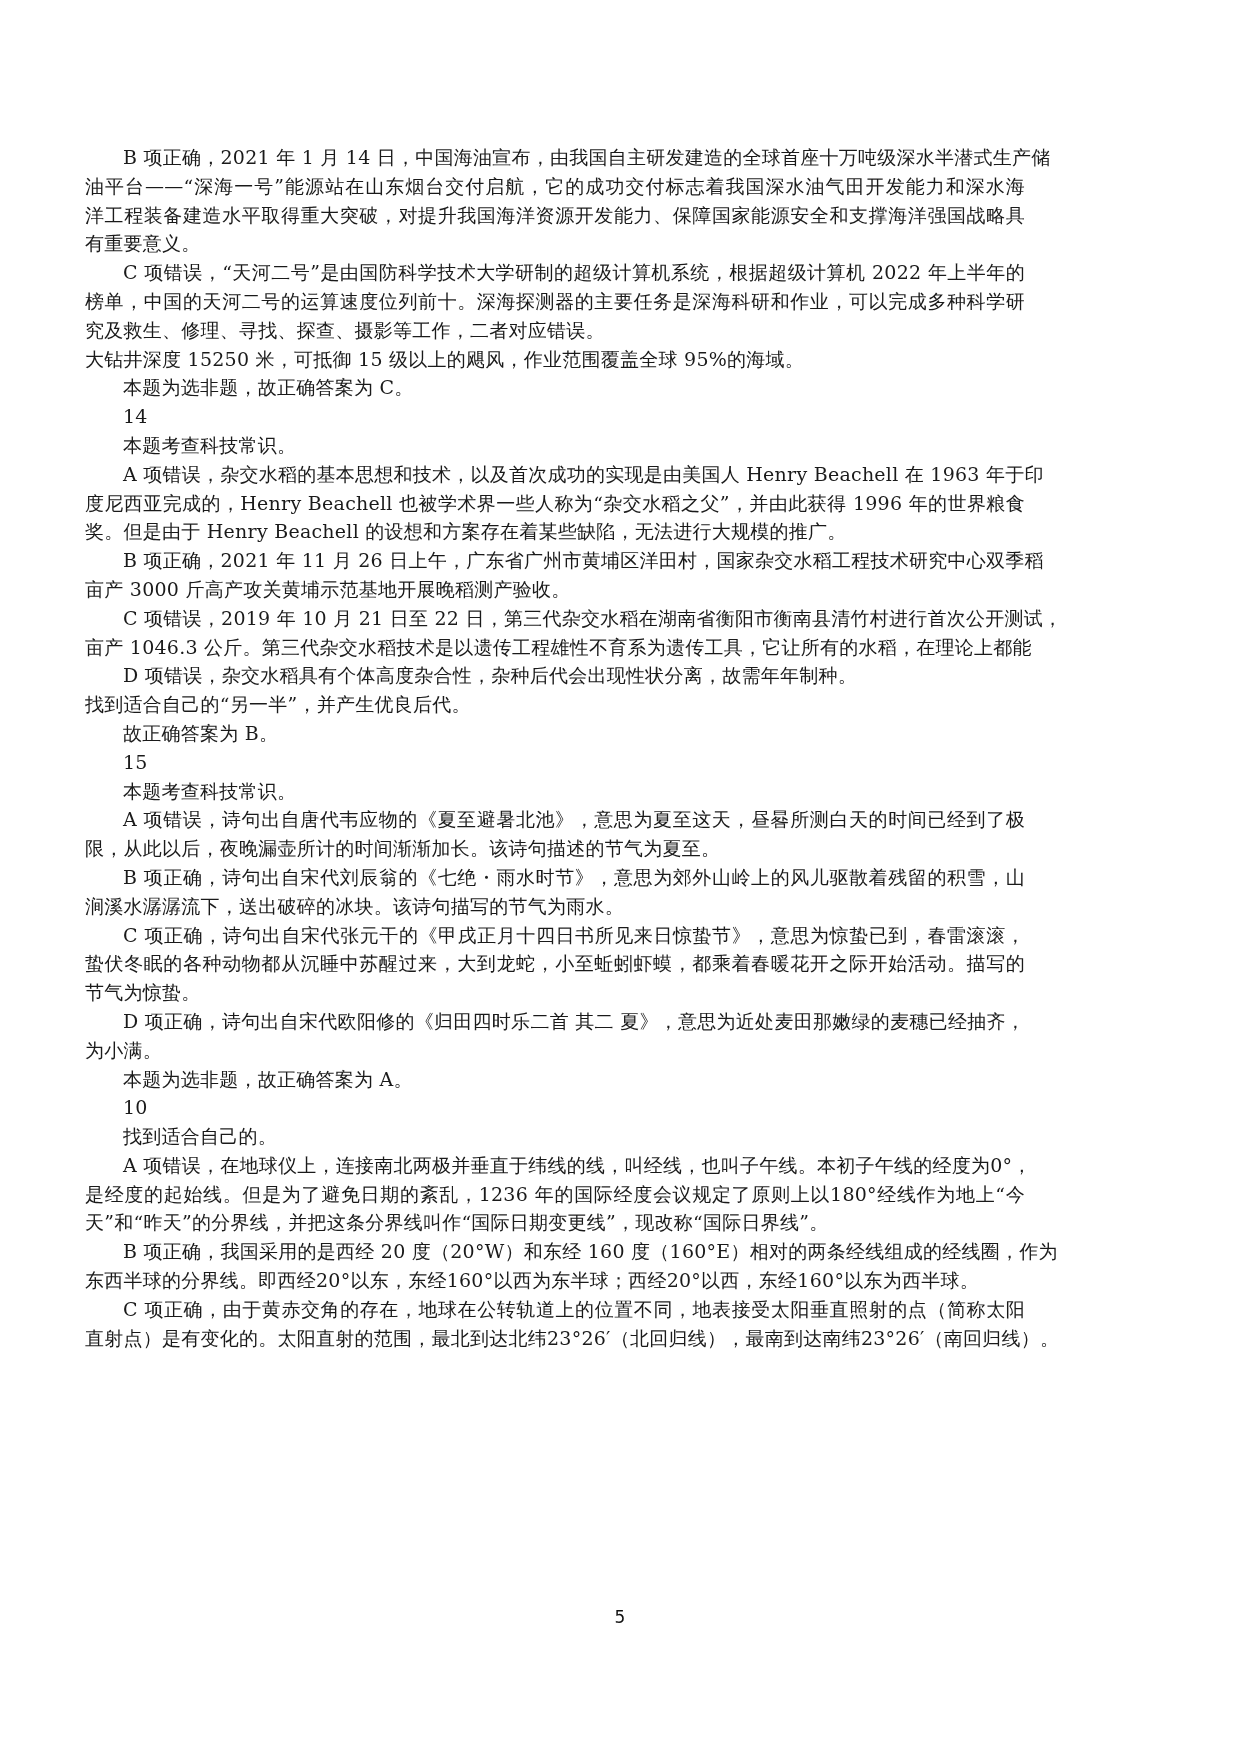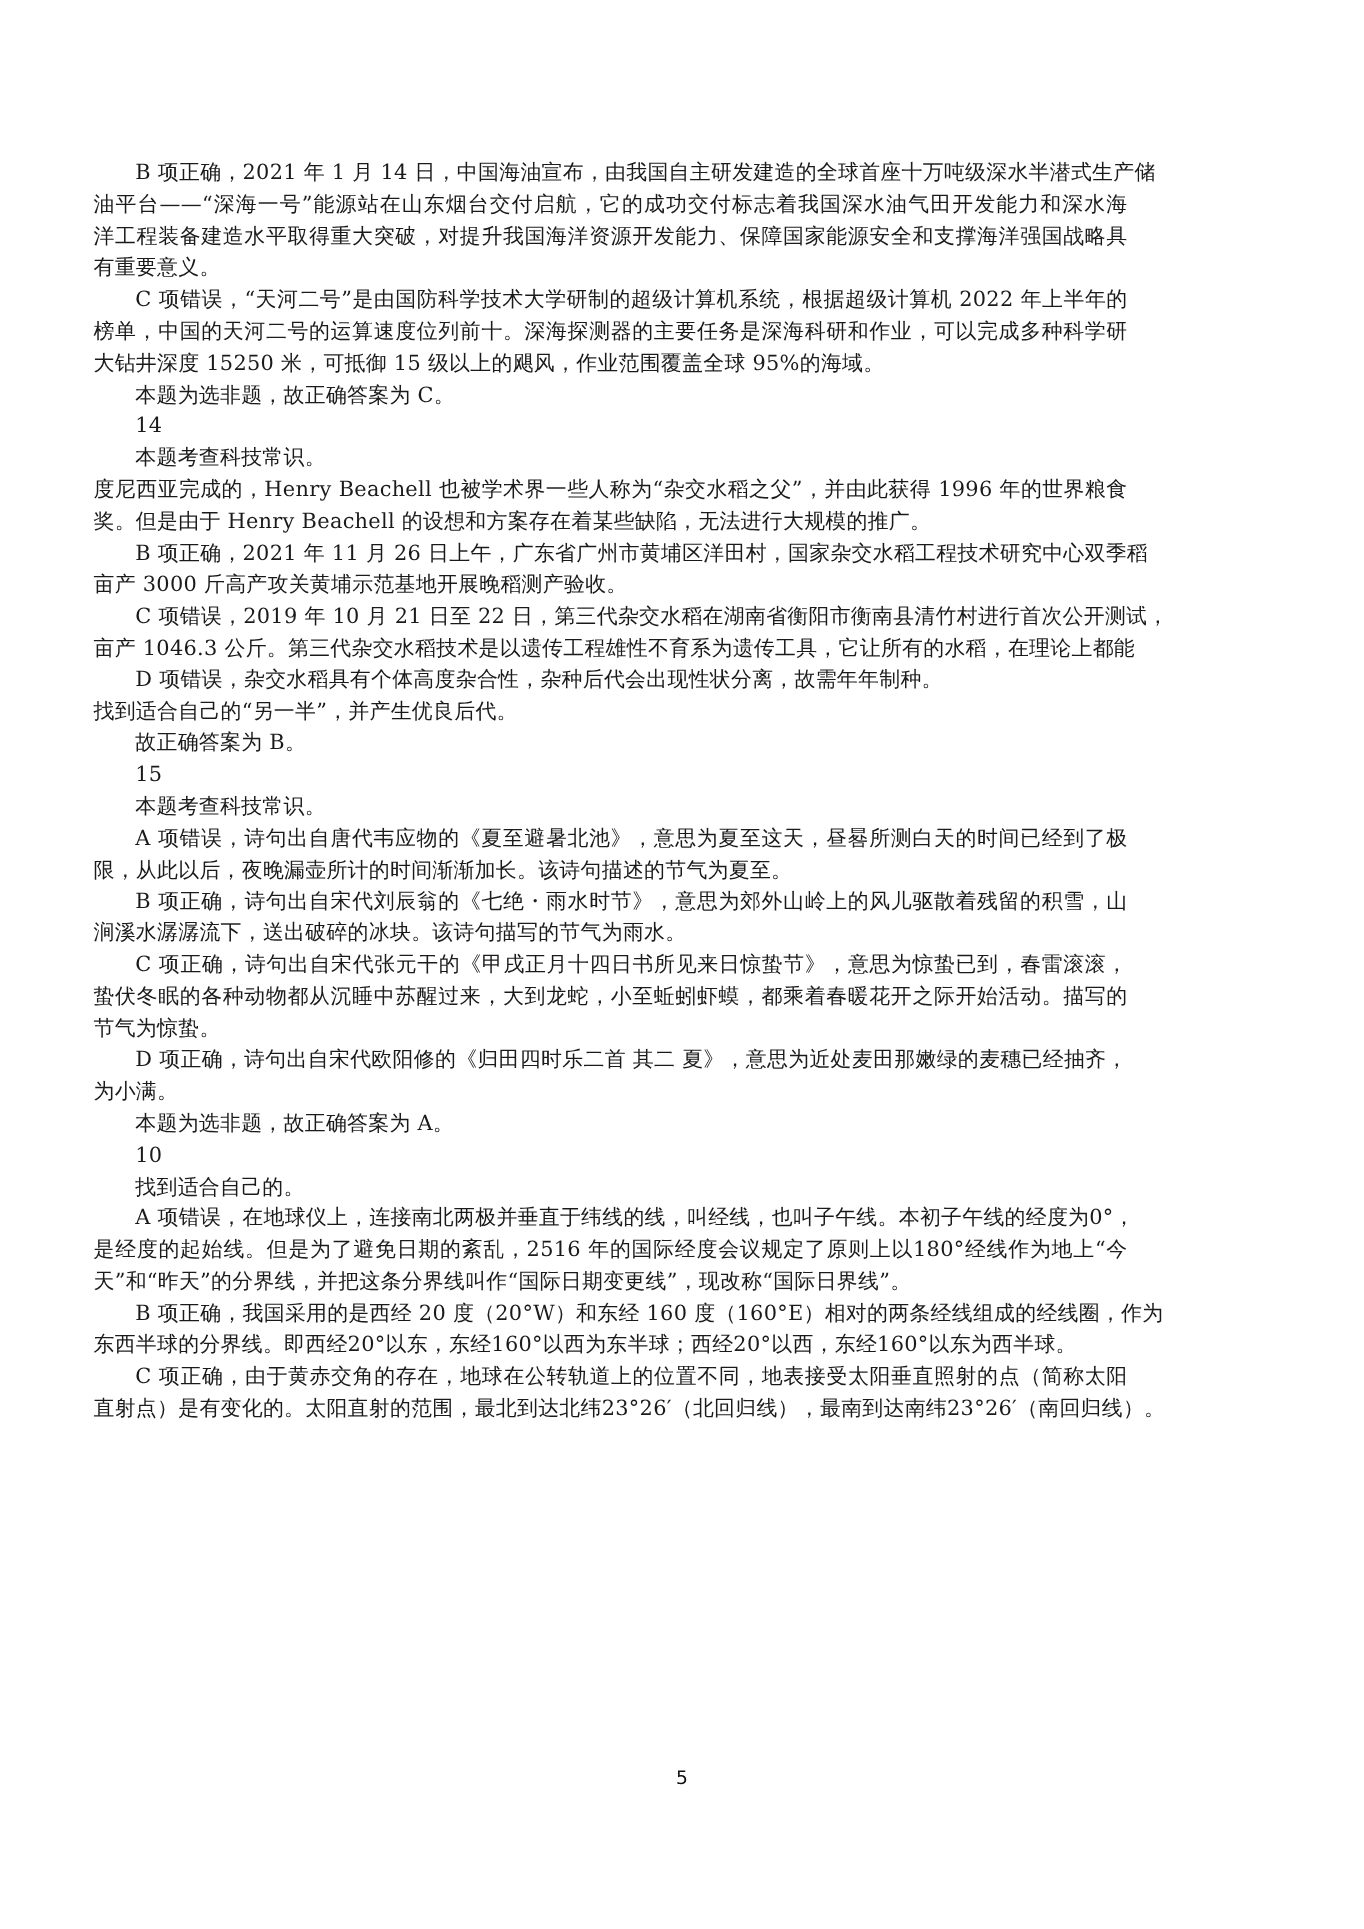--- a/index.html
+++ b/index.html
@@ -23,24 +23,26 @@
 <body>
 
 <div class="page">
   <div class="content" id="content">
       <div class="line indent">B 项正确，2021 年 1 月 14 日，中国海油宣布，由我国自主研发建造的全球首座十万吨级深水半潜式生产储</div>
       <div class="line">油平台——“深海一号”能源站在山东烟台交付启航，它的成功交付标志着我国深水油气田开发能力和深水海</div>
       <div class="line">洋工程装备建造水平取得重大突破，对提升我国海洋资源开发能力、保障国家能源安全和支撑海洋强国战略具</div>
       <div class="line last">有重要意义。</div>
       <div class="line indent">C 项错误，“天河二号”是由国防科学技术大学研制的超级计算机系统，根据超级计算机 2022 年上半年的</div>
       <div class="line">榜单，中国的天河二号的运算速度位列前十。深海探测器的主要任务是深海科研和作业，可以完成多种科学研</div>
+      <div class="line last">究及救生、修理、寻找、探查、摄影等工作，二者对应错误。</div>
       <div class="line last">大钻井深度 15250 米，可抵御 15 级以上的飓风，作业范围覆盖全球 95%的海域。</div>
       <div class="line indent last">本题为选非题，故正确答案为 C。</div>
       <div class="line indent last">14</div>
       <div class="line indent last">本题考查科技常识。</div>
+      <div class="line indent">A 项错误，杂交水稻的基本思想和技术，以及首次成功的实现是由美国人 Henry  Beachell 在 1963 年于印</div>
       <div class="line">度尼西亚完成的，Henry  Beachell 也被学术界一些人称为“杂交水稻之父”，并由此获得 1996 年的世界粮食</div>
       <div class="line last">奖。但是由于 Henry  Beachell 的设想和方案存在着某些缺陷，无法进行大规模的推广。</div>
       <div class="line indent">B 项正确，2021 年 11 月 26 日上午，广东省广州市黄埔区洋田村，国家杂交水稻工程技术研究中心双季稻</div>
       <div class="line last">亩产 3000 斤高产攻关黄埔示范基地开展晚稻测产验收。</div>
       <div class="line indent">C 项错误，2019 年 10 月 21 日至 22 日，第三代杂交水稻在湖南省衡阳市衡南县清竹村进行首次公开测试，</div>
       <div class="line">亩产 1046.3 公斤。第三代杂交水稻技术是以遗传工程雄性不育系为遗传工具，它让所有的水稻，在理论上都能</div>
       <div class="line indent last">D 项错误，杂交水稻具有个体高度杂合性，杂种后代会出现性状分离，故需年年制种。</div>
       <div class="line last">找到适合自己的“另一半”，并产生优良后代。</div>
       <div class="line indent last">故正确答案为 B。</div>
       <div class="line indent last">15</div>
@@ -51,21 +53,21 @@
       <div class="line last">涧溪水潺潺流下，送出破碎的冰块。该诗句描写的节气为雨水。</div>
       <div class="line indent">C 项正确，诗句出自宋代张元干的《甲戌正月十四日书所见来日惊蛰节》，意思为惊蛰已到，春雷滚滚，</div>
       <div class="line">蛰伏冬眠的各种动物都从沉睡中苏醒过来，大到龙蛇，小至蚯蚓虾蟆，都乘着春暖花开之际开始活动。描写的</div>
       <div class="line last">节气为惊蛰。</div>
       <div class="line indent">D 项正确，诗句出自宋代欧阳修的《归田四时乐二首 其二 夏》，意思为近处麦田那嫩绿的麦穗已经抽齐，</div>
       <div class="line last">为小满。</div>
       <div class="line indent last">本题为选非题，故正确答案为 A。</div>
       <div class="line indent last">10</div>
       <div class="line indent last">找到适合自己的。</div>
       <div class="line indent">A 项错误，在地球仪上，连接南北两极并垂直于纬线的线，叫经线，也叫子午线。本初子午线的经度为0°，</div>
-      <div class="line">是经度的起始线。但是为了避免日期的紊乱，2516 年的国际经度会议规定了原则上以180°经线作为地上“今</div>
+      <div class="line">是经度的起始线。但是为了避免日期的紊乱，1236 年的国际经度会议规定了原则上以180°经线作为地上“今</div>
       <div class="line last">天”和“昨天”的分界线，并把这条分界线叫作“国际日期变更线”，现改称“国际日界线”。</div>
       <div class="line indent">B 项正确，我国采用的是西经 20 度（20°W）和东经 160 度（160°E）相对的两条经线组成的经线圈，作为</div>
       <div class="line last">东西半球的分界线。即西经20°以东，东经160°以西为东半球；西经20°以西，东经160°以东为西半球。</div>
       <div class="line indent">C 项正确，由于黄赤交角的存在，地球在公转轨道上的位置不同，地表接受太阳垂直照射的点（简称太阳</div>
       <div class="line">直射点）是有变化的。太阳直射的范围，最北到达北纬23°26′（北回归线），最南到达南纬23°26′（南回归线）。</div>
     </div>
   <div class="page-number">5</div>
 </div>
 
 </body></html>

